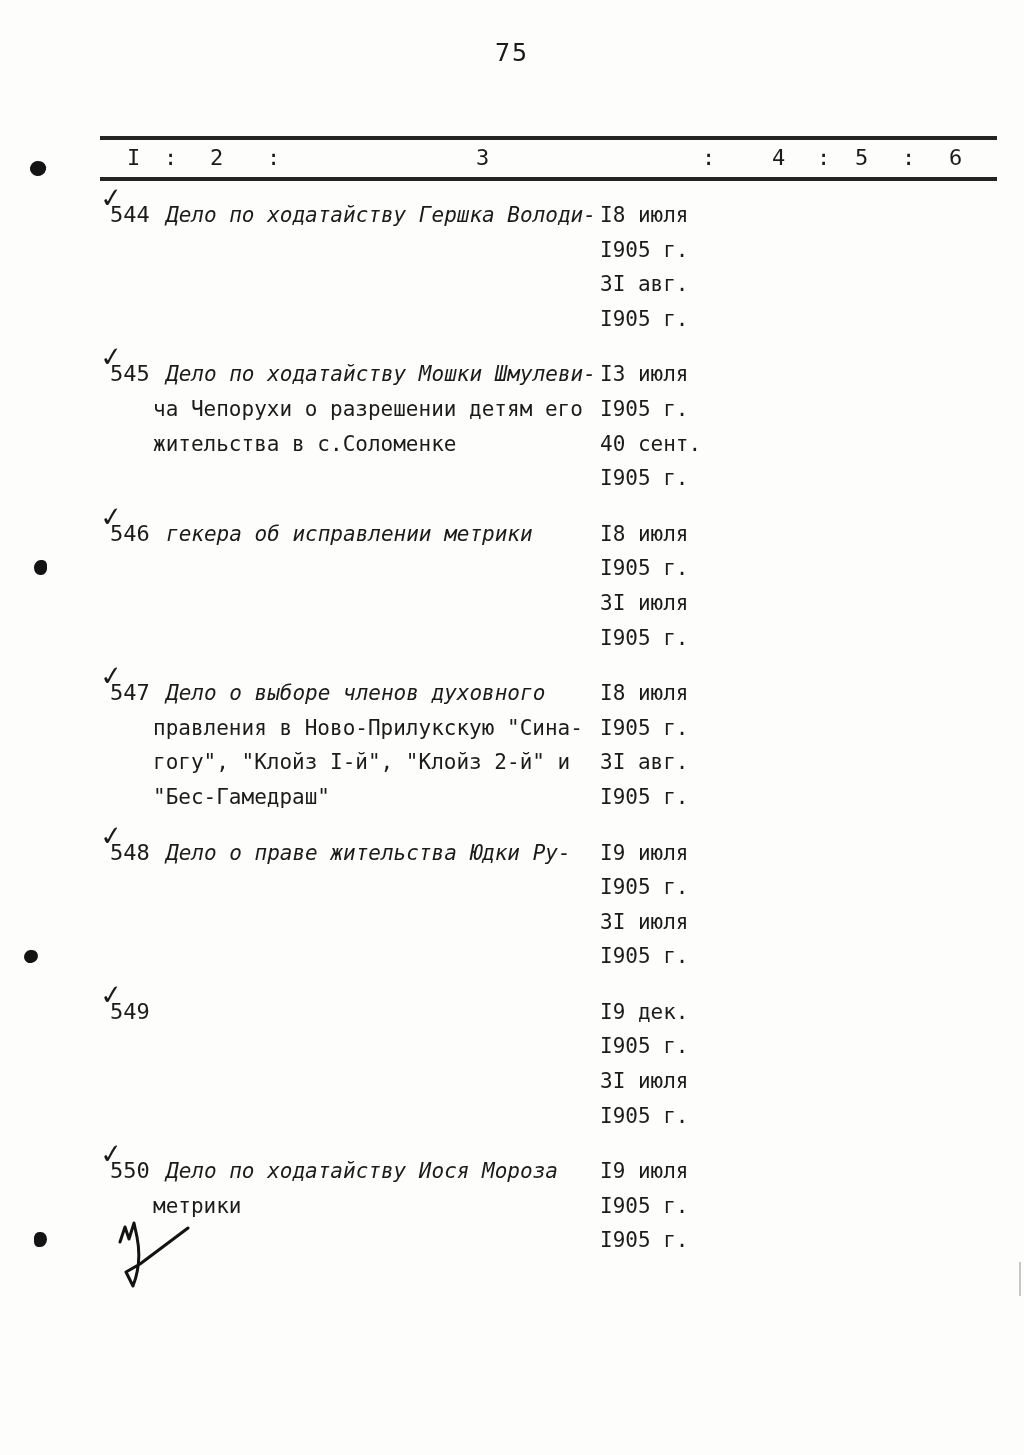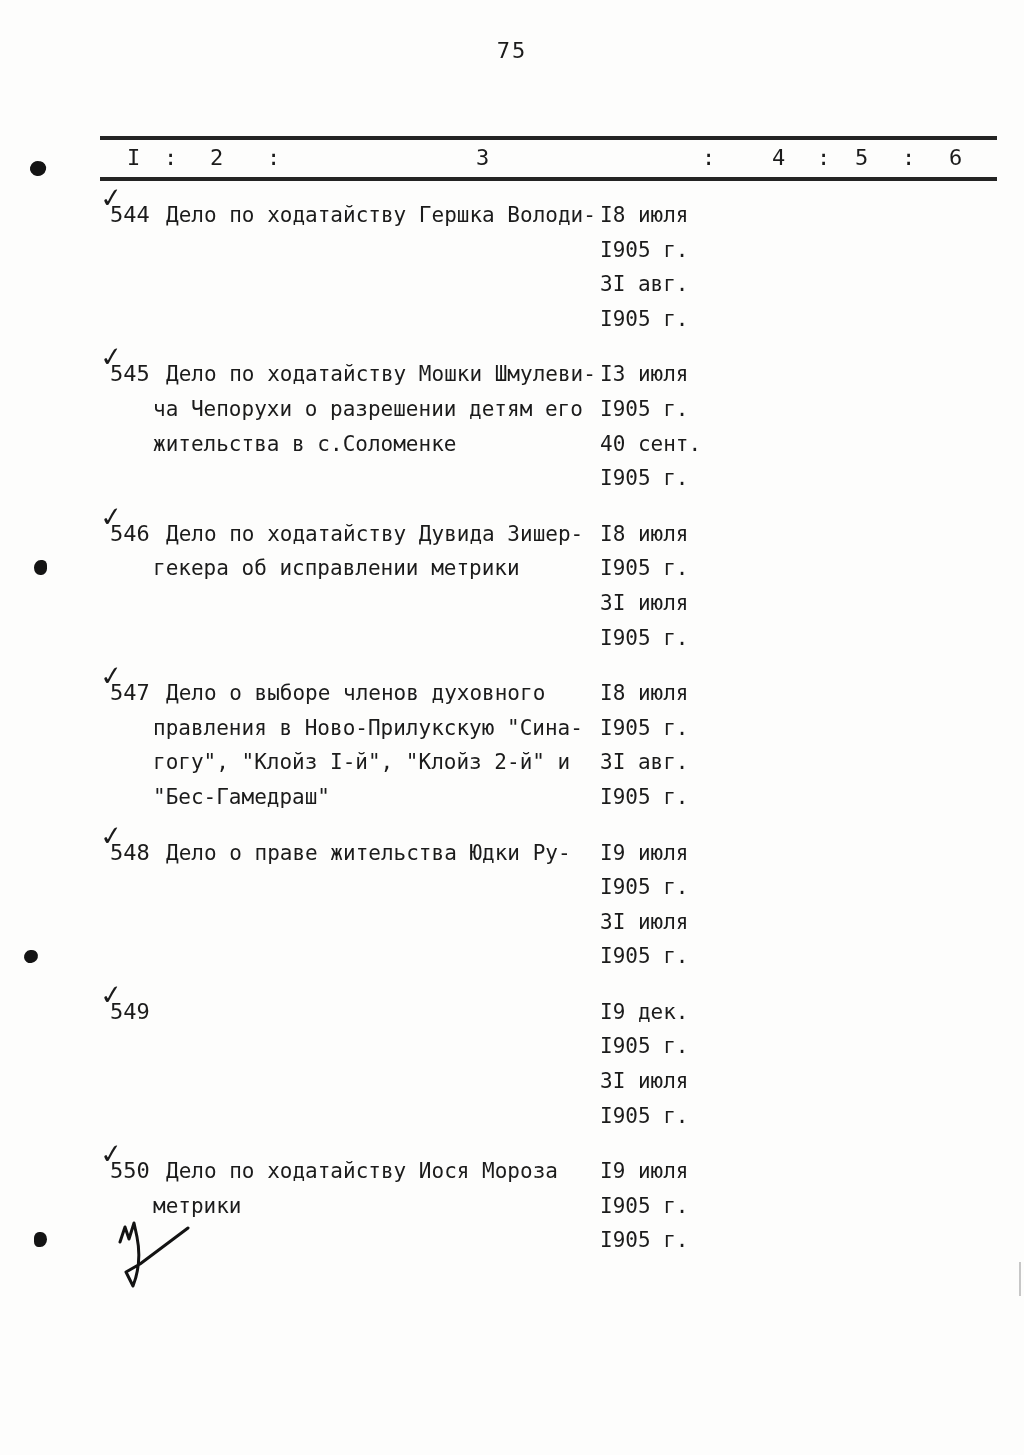--- a/index.html
+++ b/index.html
@@ -12,21 +12,21 @@
   }
   .page {
     position: relative;
     width: 1024px; height: 1455px;
     background: #fdfdfc;
   }
   .page-number {
     position: absolute;
     top: 38px; left: 0; width: 100%;
     text-align: center;
-    font-size: 22px;
+    font-size: 25px;
     letter-spacing: 2px;
   }
   
   .table-header {
     position: absolute;
     top: 136px; left: 100px;
     width: 897px; height: 37px;
     border-top: 4px solid #242424;
     border-bottom: 4px solid #242424;
   }
@@ -59,21 +59,21 @@
     position: absolute;
     top: -17px; left: 100px;
     font-family: "DejaVu Sans", sans-serif;
     font-size: 27px;
     font-weight: bold;
     transform: rotate(-6deg);
   }
   .col-desc {
     flex: 0 0 447px;
   }
-  .col-desc .line:first-child { text-indent: 13px; }
+  .col-desc .line:first-child { text-indent: 13px; font-style: italic; }
   .col-dates {
     flex: 1 1 auto;
   }
   .line { white-space: pre; }
   
   .ink-dot {
     position: absolute;
     background: #141414;
     border-radius: 52% 46% 55% 48%;
   }
@@ -137,21 +137,20 @@
         <div class="col-dates">
           <div class="line">I3 июля</div>
           <div class="line">I905 г.</div>
           <div class="line">40 сент.</div>
           <div class="line">I905 г.</div>
         </div>
       </div>
       <div class="entry">
         <div class="col-num"><span class="check">✓</span><span class="num">546</span></div>
         <div class="col-desc">
-          <div class="line">Дело по ходатайству Дувида Зишер-</div>
           <div class="line">гекера об исправлении метрики</div>
         </div>
         <div class="col-dates">
           <div class="line">I8 июля</div>
           <div class="line">I905 г.</div>
           <div class="line">3I июля</div>
           <div class="line">I905 г.</div>
         </div>
       </div>
       <div class="entry">

